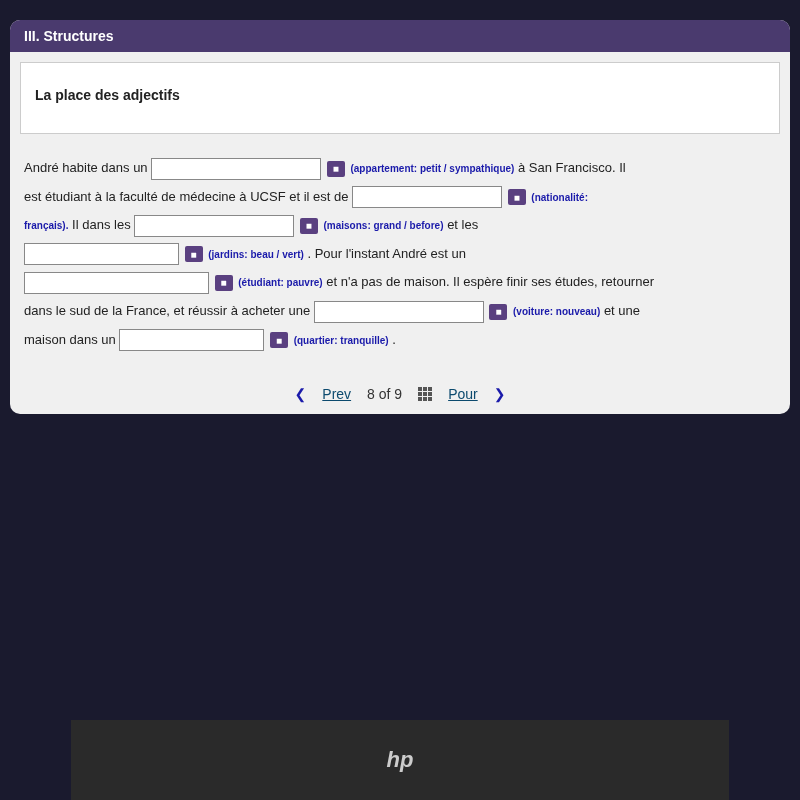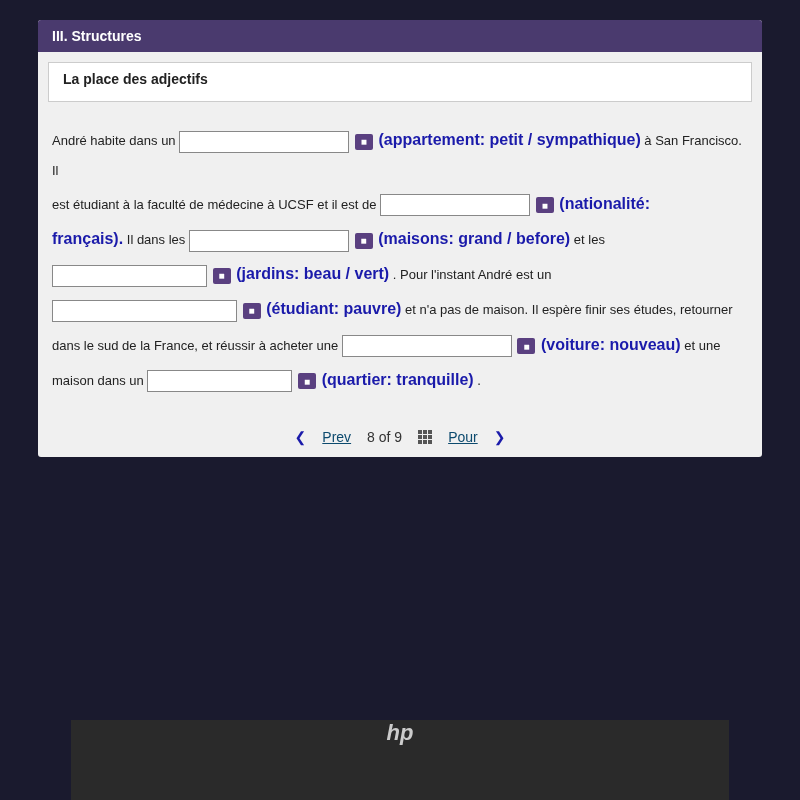--- a/index.html
+++ b/index.html
@@ -10,40 +10,40 @@
       height: 800px;
       display: flex;
       flex-direction: column;
       align-items: center;
       justify-content: flex-start;
       font-family: Arial, sans-serif;
       overflow: hidden;
     }
 
     .screen {
-      width: 724px;
+      width: 780px;
       margin: 20px auto 0;
       background: #f0f0f0;
-      border-radius: 3px;
+      border-radius: 10px;
       overflow: hidden;
     }
 
     .section-header {
       background: #4a3a6e;
       color: white;
       padding: 8px 14px;
       font-size: 14px;
       font-weight: bold;
     }
 
     .content-box {
       background: white;
       border: 1px solid #ccc;
       margin: 10px;
-      padding: 8px 14px;
+      padding: 24px 14px;
     }
 
     .exercise-title {
       font-size: 14px;
       font-weight: bold;
       color: #222;
       margin-bottom: 6px;
     }
 
     .exercise-instructions {
@@ -72,21 +72,21 @@
       font-size: 10px;
       cursor: pointer;
       margin: 0 2px;
       vertical-align: middle;
       border-radius: 2px;
     }
 
     .hint-text {
       color: #1a1aaa;
       font-weight: bold;
-      font-size: 16px;
+      font-size: 10px;
     }
 
     .answer-input {
       border: 1px solid #888;
       background: white;
       height: 22px;
       font-size: 12px;
       padding: 0 4px;
       vertical-align: middle;
       outline: none;
@@ -127,20 +127,21 @@
       height: 4px;
       background: #555;
     }
 
     .laptop-bottom {
       width: 658px;
       height: 80px;
       background: #2a2a2a;
       margin-top: auto;
       display: flex;
+      align-items: center;
       justify-content: center;
     }
 
     .hp-logo {
       color: #ccc;
       font-size: 22px;
       font-style: italic;
       font-weight: bold;
     }
   </style>

